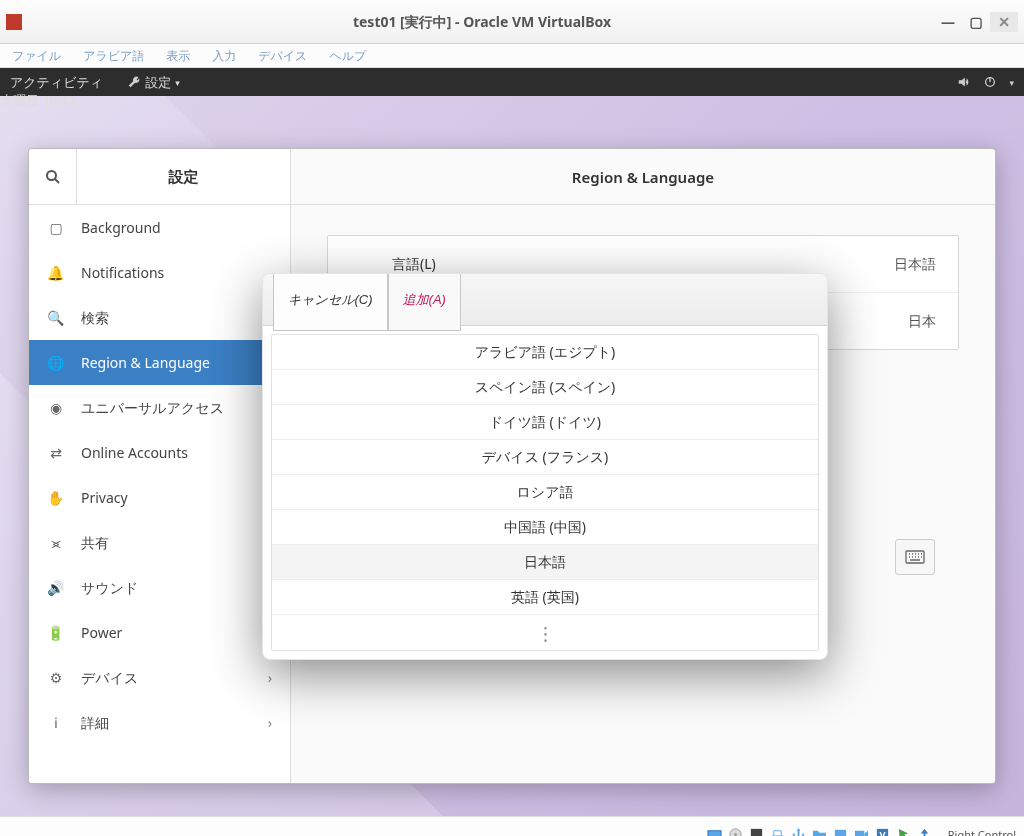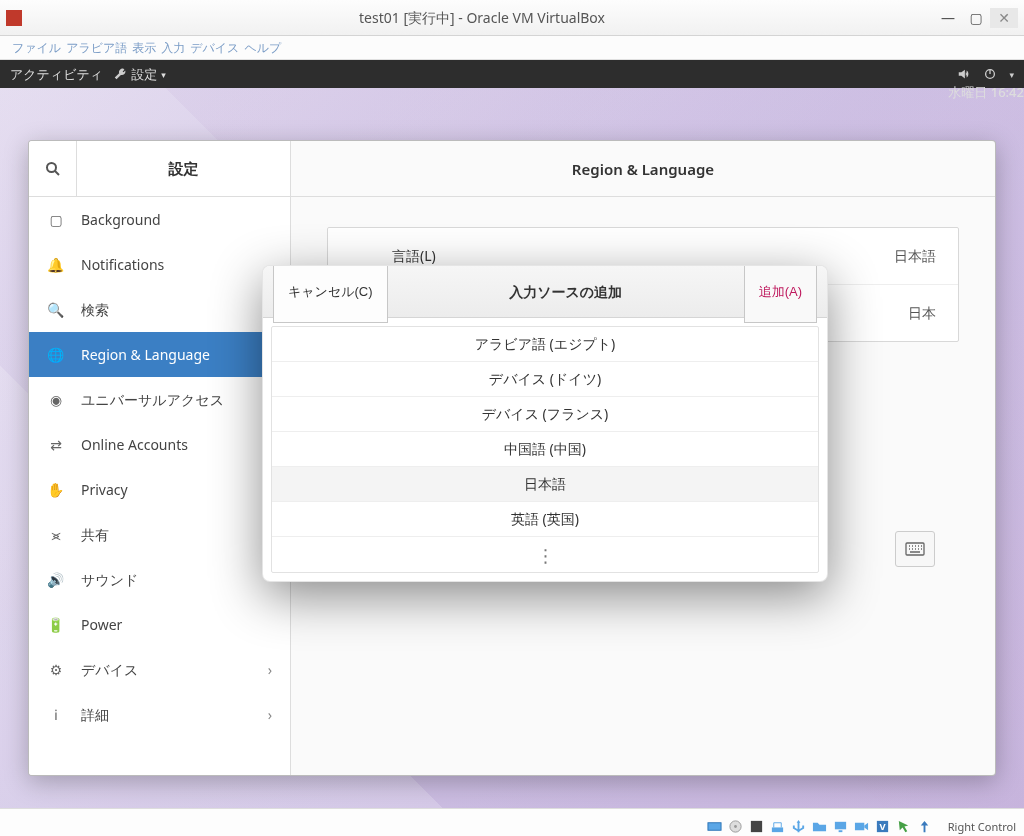--- a/index.html
+++ b/index.html
@@ -1,39 +1,39 @@
 <!DOCTYPE html>
 <html><head>
 <meta charset="utf-8">
 <style>
 * { box-sizing: border-box; margin: 0; padding: 0; }
 body { font-family: "Noto Sans", "Cantarell", sans-serif; background: #f0f0f0; width: 1024px; height: 836px; overflow: hidden; font-size: 14px; }
 
 
-.vbox-titlebar { height: 36px; background: linear-gradient(#fdfdfd,#f1f1f1); border-bottom: 1px solid #d4d4d4; display: flex; align-items: center; padding: 0 6px; }
+.vbox-titlebar { height: 44px; background: linear-gradient(#fdfdfd,#f1f1f1); border-bottom: 1px solid #d4d4d4; display: flex; align-items: center; padding: 0 6px; font-weight: bold; }
 .vbox-icon { width: 16px; height: 16px; background: #c0392b; margin-right: 8px; }
 .vbox-title { flex: 1; text-align: center; color: #555; font-size: 14px; }
 .vbox-winbtns { display: flex; gap: 0; }
 .vbox-winbtn { width: 28px; height: 20px; display: flex; align-items:center; justify-content:center; color:#555;}
 .vbox-winbtn.close { background:#e8e8e8; color:#888;}
-.vbox-menubar { height: 24px; display:flex; align-items:center; gap:5px; padding:0 12px; font-size:12px; color:#7a9cc6; background:#fcfcfc; border-bottom:1px solid #e0e0e0;}
+.vbox-menubar { height: 24px; display:flex; align-items:center; gap:22px; padding:0 12px; font-size:12px; color:#7a9cc6; background:#fcfcfc; border-bottom:1px solid #e0e0e0;}
 .vbox-menubar span { cursor:default; }
 
 
 .vm-area { position: relative; width: 1024px; height: 748px; background: linear-gradient(135deg,#e6dff0,#d0c4e6,#cdbbe0); overflow:hidden;}
 .vm-area::before{content:"";position:absolute;inset:0;background:
   linear-gradient(45deg, rgba(255,255,255,.2) 25%, transparent 25%, transparent 50%, rgba(200,180,220,.2) 50%) ,
   linear-gradient(-30deg, rgba(180,160,210,.25), rgba(230,220,245,.15));
 }
 
 
 .gnome-topbar { position:relative; height: 28px; background: #2d2d2d; color:#ddd; display:flex; align-items:center; padding: 0 10px; font-size:13px; z-index: 5;}
-.tb-left{display:flex;align-items:center;gap:10px;}
+.tb-left{display:flex;align-items:center;gap:24px;}
 .tb-settings{display:flex;align-items:center;gap:4px;}
-.tb-center{position:absolute;left:0;right:0;text-align:right;pointer-events:none;font-weight:500;margin-top:36px;}
+.tb-center{position:absolute;left:0;right:0;text-align:left;pointer-events:none;font-weight:500;margin-top:36px;}
 .tb-right{margin-left:auto;display:flex;align-items:center;gap:12px;}
 .tb-icon{width:14px;height:14px;display:inline-block;}
 
 
 .settings-window { position:absolute; top: 80px; left: 28px; width: 968px; height: 636px; background:#fafafa; border:1px solid rgba(0,0,0,.25); border-radius:4px; box-shadow: 0 6px 24px rgba(0,0,0,.25); display:flex; overflow:hidden;}
 .sw-left { width: 262px; background:#fff; border-right:1px solid #ddd; display:flex; flex-direction:column;}
 .sw-left-header{height:56px;border-bottom:1px solid #ddd;display:flex;align-items:center;}
 .sw-search{width:48px;height:55px;display:flex;align-items:center;justify-content:center;border-right:1px solid #ddd;}
 .sw-left-title{flex:1;text-align:center;font-weight:600;color:#333;font-size:15px;}
 .sw-items{flex:1;overflow:auto;}
@@ -49,21 +49,21 @@
 .setting-box{border:1px solid #d8d8d8;background:#fff;border-radius:2px;margin-bottom:20px;}
 .setting-row{display:flex;justify-content:space-between;padding:18px 22px;border-bottom:1px solid #eee;}
 .setting-row:last-child{border-bottom:none;}
 .setting-row .lab{color:#333;margin-left:42px;}
 .setting-row .val{color:#555;}
 .kbd-btn{position:absolute;right:60px;top:390px;width:40px;height:36px;border:1px solid #ccc;border-radius:3px;background:#f7f7f7;display:flex;align-items:center;justify-content:center;}
 
 
 .modal{position:absolute;top:205px;left:262px;width:566px;background:#fff;border-radius:8px;box-shadow:0 14px 50px rgba(0,0,0,.45);overflow:hidden;z-index:20;border:1px solid rgba(0,0,0,.1);}
 .modal-header{height:52px;background:linear-gradient(#f6f6f6,#ececec);display:flex;align-items:center;padding:0 10px;border-bottom:1px solid #d5d5d5;}
-.modal-btn{padding:21px 14px;border:1px solid #c7c7c7;border-radius:0;background:#fdfdfd;font-size:13px;color:#333;cursor:pointer;}
+.modal-btn{padding:21px 14px;border:1px solid #c7c7c7;border-radius:0;background:#fdfdfd;font-size:13px;color:#333;cursor:pointer;font-style:italic;}
 .modal-btn.disabled{color:#be185d;background:#f9f9f9;}
 .modal-title{flex:1;text-align:center;font-weight:600;color:#333;font-size:14px;}
 .modal-list{max-height:360px;overflow:auto;padding:8px;}
 .modal-list-inner{border:1px solid #e2e2e2;border-radius:2px;}
 .lang-item{height:35px;display:flex;align-items:center;justify-content:center;border-bottom:1px solid #eee;font-size:14px;color:#333;cursor:pointer;}
 .lang-item:last-child{border-bottom:none;}
 .lang-item.sel{background:#f4f4f4;}
 .lang-more{font-size:18px;color:#777;letter-spacing:-1px;}
 
 
@@ -202,28 +202,29 @@
             <rect x="1" y="1" width="18" height="12" rx="1"></rect>
             <path d="M4 4h1M7 4h1M10 4h1M13 4h1M16 4h1M4 7h1M7 7h1M10 7h1M13 7h1M16 7h1M5 10h10"></path>
           </svg>
       </div>
     </div>
   </div>
 
   <div class="modal">
     <div class="modal-header">
       <button class="modal-btn">キャンセル(C)</button>
-      <div class="modal-title">入力ソースの追加</div>
       <button class="modal-btn disabled">追加(A)</button>
     </div>
     <div class="modal-list">
       <div class="modal-list-inner">
         <div class="lang-item">アラビア語 (エジプト)</div>
-        <div class="lang-item">デバイス (ドイツ)</div>
+        <div class="lang-item">スペイン語 (スペイン)</div>
+        <div class="lang-item">ドイツ語 (ドイツ)</div>
         <div class="lang-item">デバイス (フランス)</div>
+        <div class="lang-item">ロシア語</div>
         <div class="lang-item">中国語 (中国)</div>
         <div class="lang-item sel">日本語</div>
         <div class="lang-item">英語 (英国)</div>
         <div class="lang-item lang-more">⋮</div>
       </div>
     </div>
   </div>
 
 </div>
 

